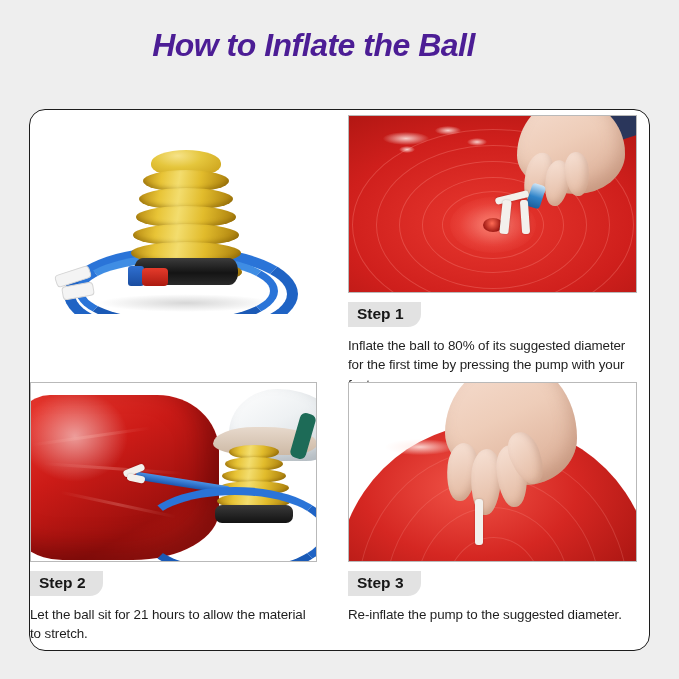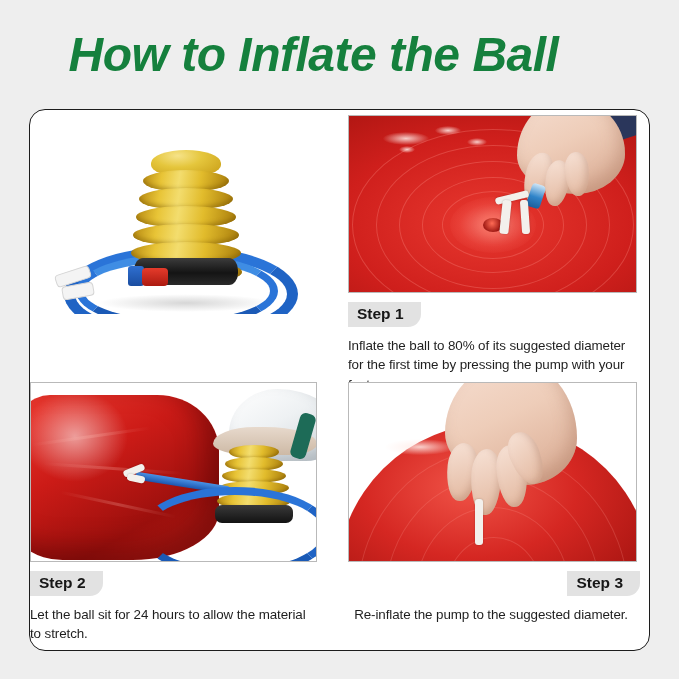--- a/index.html
+++ b/index.html
@@ -18,25 +18,25 @@
     width: 679px;
     height: 679px;
     box-sizing: border-box;
   }
   .page-title {
     position: absolute;
     top: 27px;
     left: 0;
     width: 627px;
     text-align: center;
-    font-size: 48px;
+    font-size: 32px;
     font-weight: bold;
     font-style: italic;
     letter-spacing: -0.5px;
-    color: #15803d;
+    color: #4c1d95;
     font-family: "Liberation Sans", "DejaVu Sans", sans-serif;
   }
   .card {
     position: absolute;
     left: 29px;
     top: 109px;
     width: 621px;
     height: 542px;
     box-sizing: border-box;
     background: #ffffff;
@@ -48,21 +48,21 @@
     position: absolute;
     inset: 0;
   }
   .cell {
     position: absolute;
     box-sizing: border-box;
   }
   .cell-tl { left: 12px;  top: 8px;   width: 288px; height: 262px; }
   .cell-tr { left: 318px; top: 5px;   width: 292px; height: 340px; }
   .cell-bl { left: 0;  top: 272px; width: 288px; height: 262px; }
-  .cell-br { left: 318px; top: 272px; width: 292px; height: 262px; text-align: right; }
+  .cell-br { left: 318px; top: 272px; width: 292px; height: 262px; }
 
   .photo {
     position: relative;
     box-sizing: border-box;
     overflow: hidden;
     background: #ffffff;
   }
   .photo.bordered { border: 1px solid #b9b9b9; }
 
   .photo-tl { width: 288px; height: 196px; }
@@ -429,21 +429,21 @@
           </div>
           <div class="pump-small-base"></div>
 
           <div class="tube-straight" style="left:104px;top:96px;width:96px;transform:rotate(9deg);"></div>
           <div class="tube" style="left:108px;top:104px;width:176px;height:74px;border-color:#2a74d8 #1f63c4 #1a5ab6 transparent;"></div>
           <div class="plug-white" style="left:92px;top:84px;width:22px;height:7px;transform:rotate(-22deg);"></div>
           <div class="plug-white" style="left:96px;top:92px;width:18px;height:7px;transform:rotate(12deg);"></div>
         </div>
 
         <div class="step-badge">Step 2</div>
-        <div class="step-text">Let the ball sit for 24 hours to allow the material to stretch.</div>
+        <div class="step-text">Let the ball sit for 21 hours to allow the material to stretch.</div>
       </div>
 
       <div class="cell cell-br">
         <div class="photo photo-br bordered">
           <div class="white-bg"></div>
 
           <div class="ball-dome">
             <div class="dome-ring" style="left:20px;top:26px;width:270px;height:300px;"></div>
             <div class="dome-ring" style="left:48px;top:54px;width:214px;height:240px;"></div>
             <div class="dome-ring" style="left:78px;top:84px;width:154px;height:176px;"></div>

